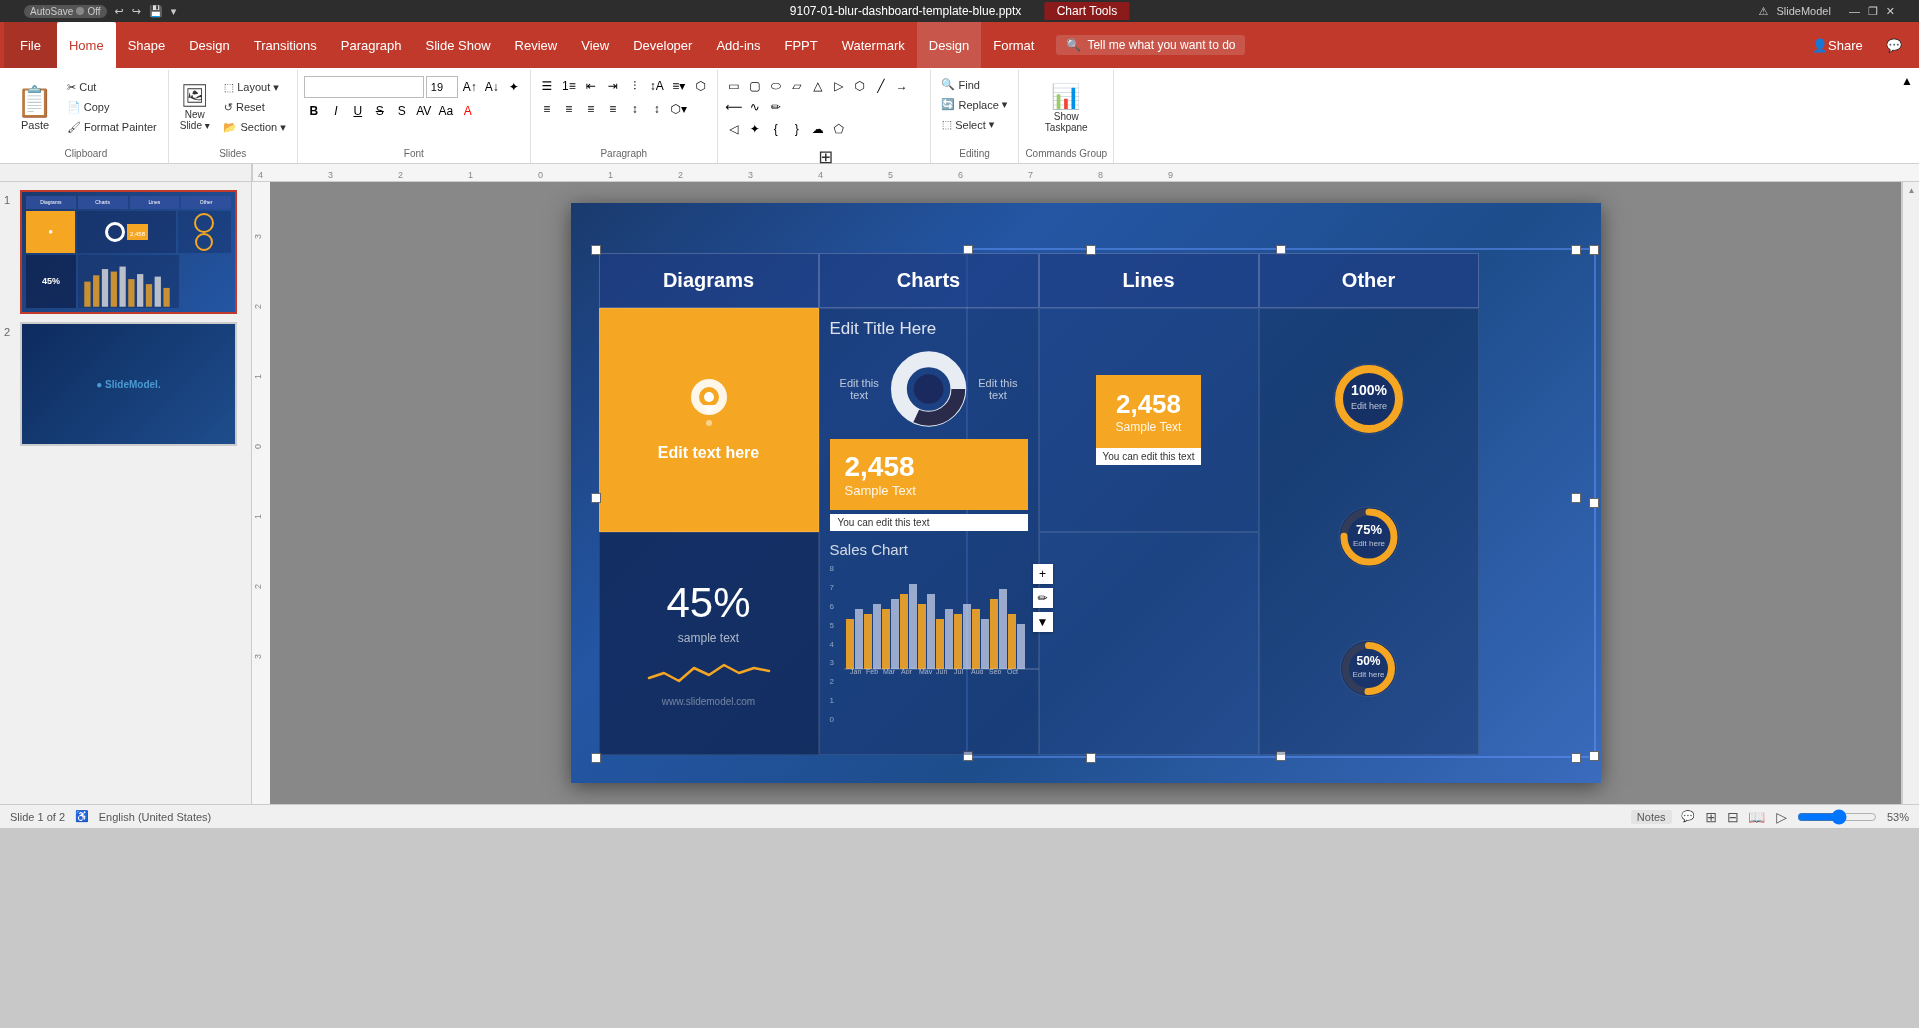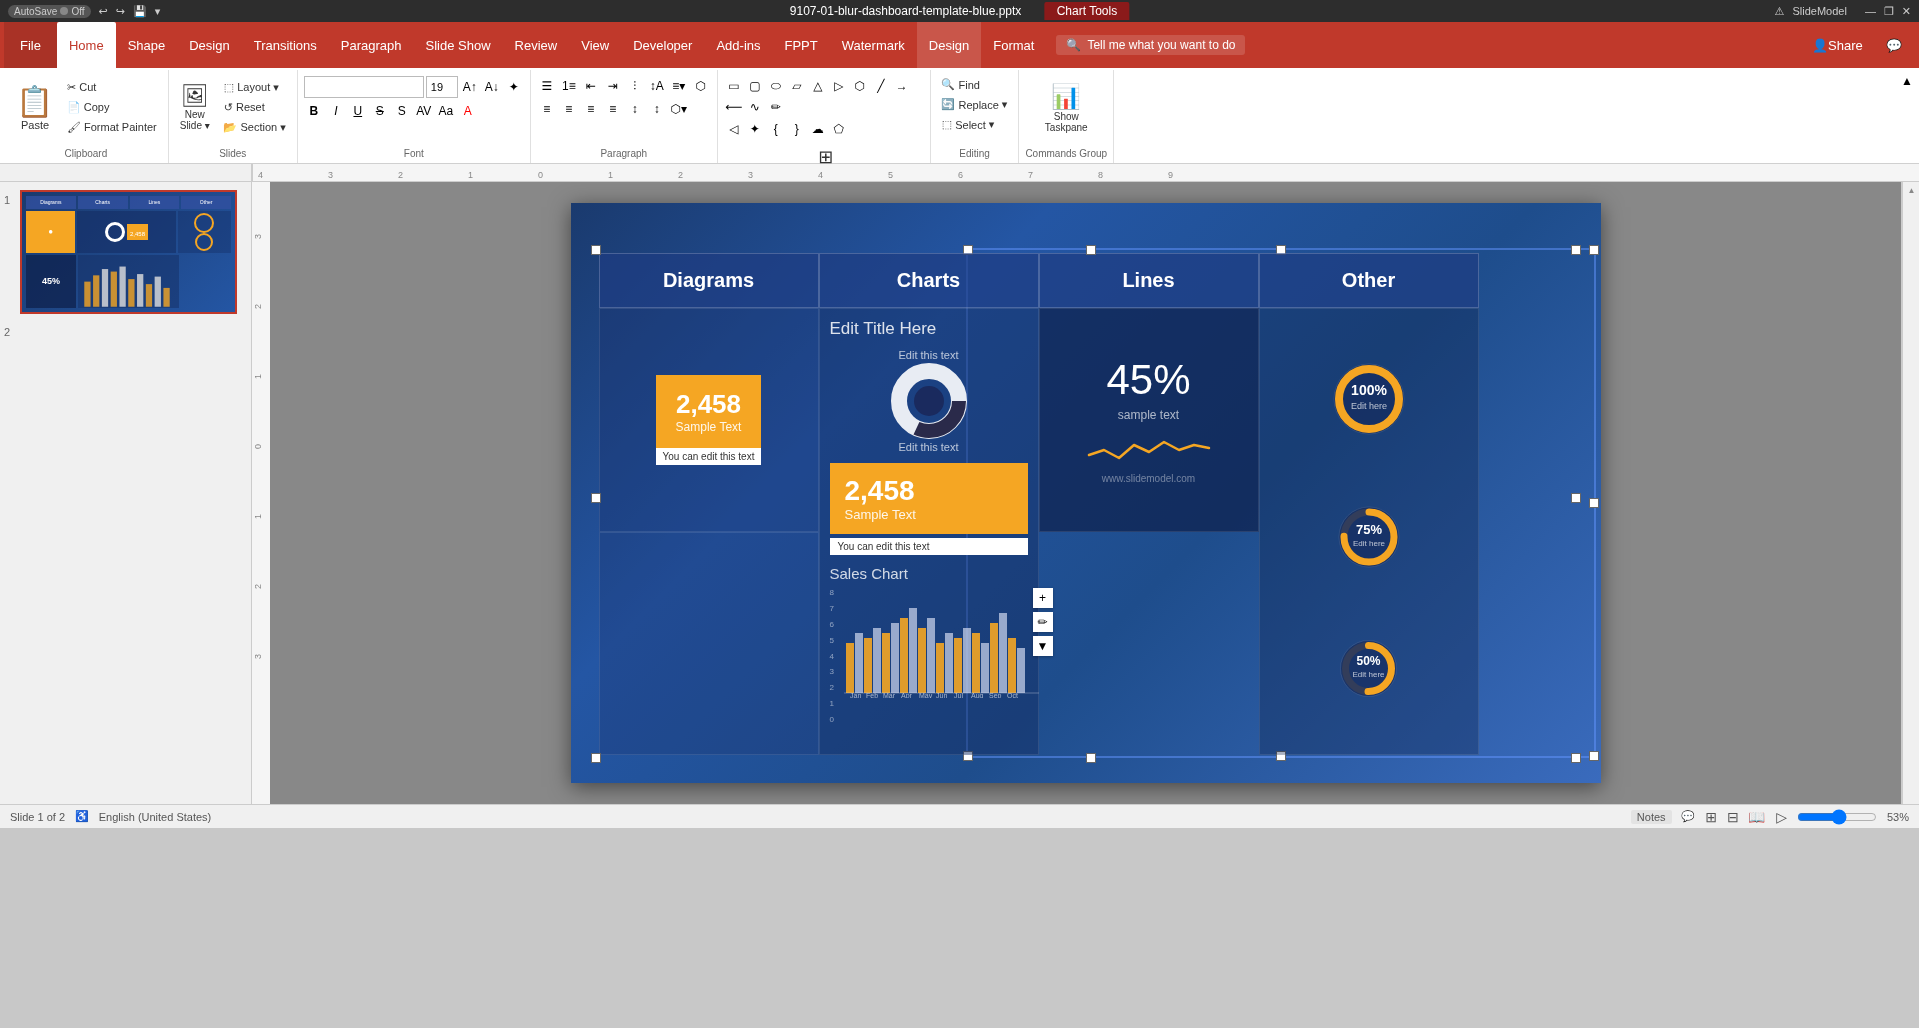--- a/index.html
+++ b/index.html
@@ -1,19 +1,19 @@
 <!DOCTYPE html>
 <html><head>
   <meta charset="utf-8">
   <style>
     * { box-sizing: border-box; margin: 0; padding: 0; }
     body { font-family: 'Segoe UI', Arial, sans-serif; background: #c8c8c8; width: 1919px; height: 1028px; overflow: hidden; font-size: 12px; }
 
     
-    #title-bar { background: #2d2d2d; height: 22px; display: flex; align-items: center; justify-content: space-between; padding: 0 8px; color: #ccc; font-size: 11px; gap: 8px; }
+    #title-bar { background: #2d2d2d; height: 22px; display: flex; align-items: center; justify-content: space-between; padding: 0 24px; color: #ccc; font-size: 11px; gap: 8px; }
     #title-bar .left { display: flex; align-items: center; gap: 8px; }
     #title-bar .center { position: absolute; left: 50%; transform: translateX(-50%); color: #fff; font-size: 12px; }
     #title-bar .right { display: flex; align-items: center; gap: 8px; }
     .autosave-badge { background: #555; border-radius: 10px; padding: 1px 6px; font-size: 10px; display: flex; align-items: center; gap: 3px; }
     .autosave-dot { width: 8px; height: 8px; background: #888; border-radius: 50%; }
 
     
     #menu-bar { background: #c0392b; height: 46px; display: flex; align-items: stretch; padding: 0 4px; }
     .menu-item { color: #fff; padding: 0 12px; display: flex; align-items: center; font-size: 13px; cursor: pointer; }
     .menu-item.active { background: white; color: #c0392b; border-radius: 2px 2px 0 0; }
@@ -373,20 +373,27 @@
               </div>
               <div style="flex:1;"></div>
             </div>
           </div>
         </div>
       </div>
     </div>
 
     <div style="display:flex; align-items:flex-start; gap:4px;">
       <span style="font-size:11px; color:#666; margin-top:4px; width:12px;">2</span>
+      <div class="slide-thumb">
+        <div class="thumb-bg2">
+          <div style="text-align:center;">
+            <div style="color:#4a9ad4; font-size:10px; font-weight:bold;">● SlideModel.</div>
+          </div>
+        </div>
+      </div>
     </div>
   </div>
 
   <div id="v-ruler">
     <svg width="18" height="622">
       <rect width="18" height="622" fill="#f5f5f5"></rect>
       <g fill="#888" font-size="9" font-family="Arial">
         <text x="2" y="50" transform="rotate(-90,9,50)">3</text>
         <text x="2" y="120" transform="rotate(-90,9,120)">2</text>
         <text x="2" y="190" transform="rotate(-90,9,190)">1</text>
@@ -425,26 +432,36 @@
         </div>
 
         <div style="background:rgba(30,60,130,0.7); display:flex; align-items:center; justify-content:center; border:1px solid rgba(255,255,255,0.2);">
           <span style="color:white; font-size:20px; font-weight:bold;">Lines</span>
         </div>
 
         <div style="background:rgba(30,60,130,0.7); display:flex; align-items:center; justify-content:center; border:1px solid rgba(255,255,255,0.2);">
           <span style="color:white; font-size:20px; font-weight:bold;">Other</span>
         </div>
 
+        <div style="background:#f5a623; display:flex; flex-direction:column; align-items:center; justify-content:center; gap:12px; border:1px solid rgba(255,255,255,0.1);">
+          <svg width="50" height="55" viewBox="0 0 50 55">
+            <circle cx="25" cy="20" r="18" fill="white" opacity="0.9"></circle>
+            <circle cx="25" cy="20" r="10" fill="#f5a623"></circle>
+            <circle cx="25" cy="20" r="5" fill="white"></circle>
+            <polygon points="25,38 18,28 32,28" fill="white" opacity="0.9"></polygon>
+            <circle cx="25" cy="46" r="3" fill="white" opacity="0.5"></circle>
+          </svg>
+          <span style="color:white; font-size:16px; font-weight:bold;">Edit text here</span>
+        </div>
 
         <div style="background:rgba(20,45,100,0.5); grid-column:2; grid-row:2/4; display:flex; flex-direction:column; border:1px solid rgba(255,255,255,0.1); padding:10px;">
 
           <div style="color:rgba(255,255,255,0.85); font-size:17px; margin-bottom:10px;">Edit Title Here</div>
 
-          <div style="display:flex; align-items:center; justify-content:space-around; margin-bottom:10px;flex-direction:column;">
+          <div style="display:flex; align-items:center; justify-content:space-around; margin-bottom:10px;">
             <div style="text-align:center; color:rgba(255,255,255,0.7); font-size:11px;">Edit this text</div>
 
             <svg width="80" height="80" viewBox="0 0 80 80">
               <circle cx="40" cy="40" r="30" fill="none" stroke="white" stroke-width="16" opacity="0.9"></circle>
               <circle cx="40" cy="40" r="30" fill="none" stroke="#2a2a4a" stroke-width="14" stroke-dasharray="60 130" stroke-dashoffset="0"></circle>
               <circle cx="40" cy="40" r="15" fill="#1a2a5e"></circle>
             </svg>
             <div style="text-align:center; color:rgba(255,255,255,0.7); font-size:11px;">Edit this text</div>
           </div>
 

